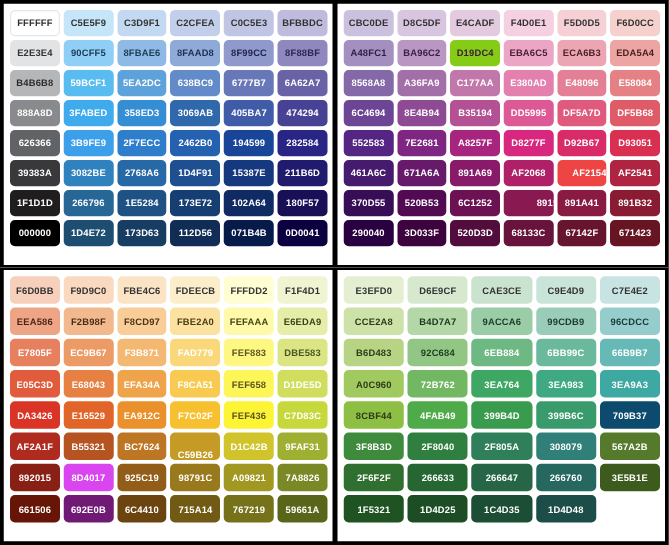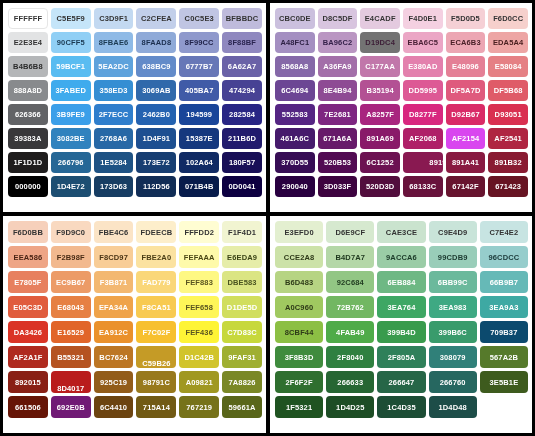--- a/index.html
+++ b/index.html
@@ -232,21 +232,21 @@
         </div>
         <div class="swatch" style="background: rgb(246, 208, 204); color: rgb(51, 51, 51);">
           <span class="swatch-label">F6D0CC</span>
         </div>
         <div class="swatch" style="background: rgb(164, 143, 193); color: rgb(46, 33, 68);">
           <span class="swatch-label">A48FC1</span>
         </div>
         <div class="swatch" style="background: rgb(186, 150, 194); color: rgb(53, 33, 74);">
           <span class="swatch-label">BA96C2</span>
         </div>
-        <div class="swatch" style="background: #737373; color: rgb(62, 32, 56);">
+        <div class="swatch" style="background: #84cc16; color: rgb(62, 32, 56);">
           <span class="swatch-label">D19DC4</span>
         </div>
         <div class="swatch" style="background: rgb(235, 166, 197); color: rgb(74, 32, 54);">
           <span class="swatch-label">EBA6C5</span>
         </div>
         <div class="swatch" style="background: rgb(236, 166, 179); color: rgb(74, 32, 40);">
           <span class="swatch-label">ECA6B3</span>
         </div>
         <div class="swatch" style="background: rgb(237, 165, 164); color: rgb(74, 32, 32);">
           <span class="swatch-label">EDA5A4</span>
@@ -310,21 +310,21 @@
         </div>
         <div class="swatch" style="background: rgb(103, 26, 106); color: rgb(255, 255, 255);">
           <span class="swatch-label">671A6A</span>
         </div>
         <div class="swatch" style="background: rgb(137, 26, 105); color: rgb(255, 255, 255);">
           <span class="swatch-label">891A69</span>
         </div>
         <div class="swatch" style="background: rgb(175, 32, 104); color: rgb(255, 255, 255);">
           <span class="swatch-label">AF2068</span>
         </div>
-        <div class="swatch" style="background: #d946ef; color: rgb(255, 255, 255);">
+        <div class="swatch" style="background: #ef4444; color: rgb(255, 255, 255); justify-content: flex-end;">
           <span class="swatch-label">AF2154</span>
         </div>
         <div class="swatch" style="background: rgb(175, 37, 65); color: rgb(255, 255, 255);">
           <span class="swatch-label">AF2541</span>
         </div>
         <div class="swatch" style="background: rgb(55, 13, 85); color: rgb(255, 255, 255);">
           <span class="swatch-label">370D55</span>
         </div>
         <div class="swatch" style="background: rgb(82, 11, 83); color: rgb(255, 255, 255);">
           <span class="swatch-label">520B53</span>
@@ -467,21 +467,21 @@
         </div>
         <div class="swatch" style="background: rgb(209, 196, 43); color: rgb(255, 255, 255);">
           <span class="swatch-label">D1C42B</span>
         </div>
         <div class="swatch" style="background: rgb(159, 175, 49); color: rgb(255, 255, 255);">
           <span class="swatch-label">9FAF31</span>
         </div>
         <div class="swatch" style="background: rgb(137, 32, 21); color: rgb(255, 255, 255);">
           <span class="swatch-label">892015</span>
         </div>
-        <div class="swatch" style="background: #b91c1c; color: rgb(255, 255, 255); align-items: flex-end;">
+        <div class="swatch" style="background: #d946ef; color: rgb(255, 255, 255);">
           <span class="swatch-label">8D4017</span>
         </div>
         <div class="swatch" style="background: rgb(146, 92, 25); color: rgb(255, 255, 255);">
           <span class="swatch-label">925C19</span>
         </div>
         <div class="swatch" style="background: rgb(152, 121, 28); color: rgb(255, 255, 255);">
           <span class="swatch-label">98791C</span>
         </div>
         <div class="swatch" style="background: rgb(160, 152, 33); color: rgb(255, 255, 255);">
           <span class="swatch-label">A09821</span>

